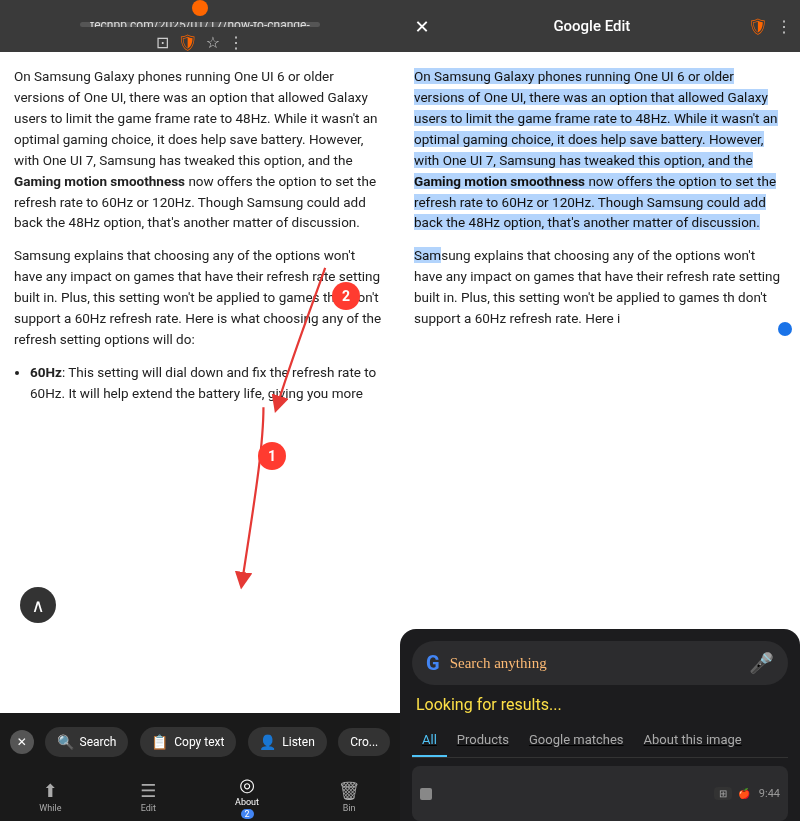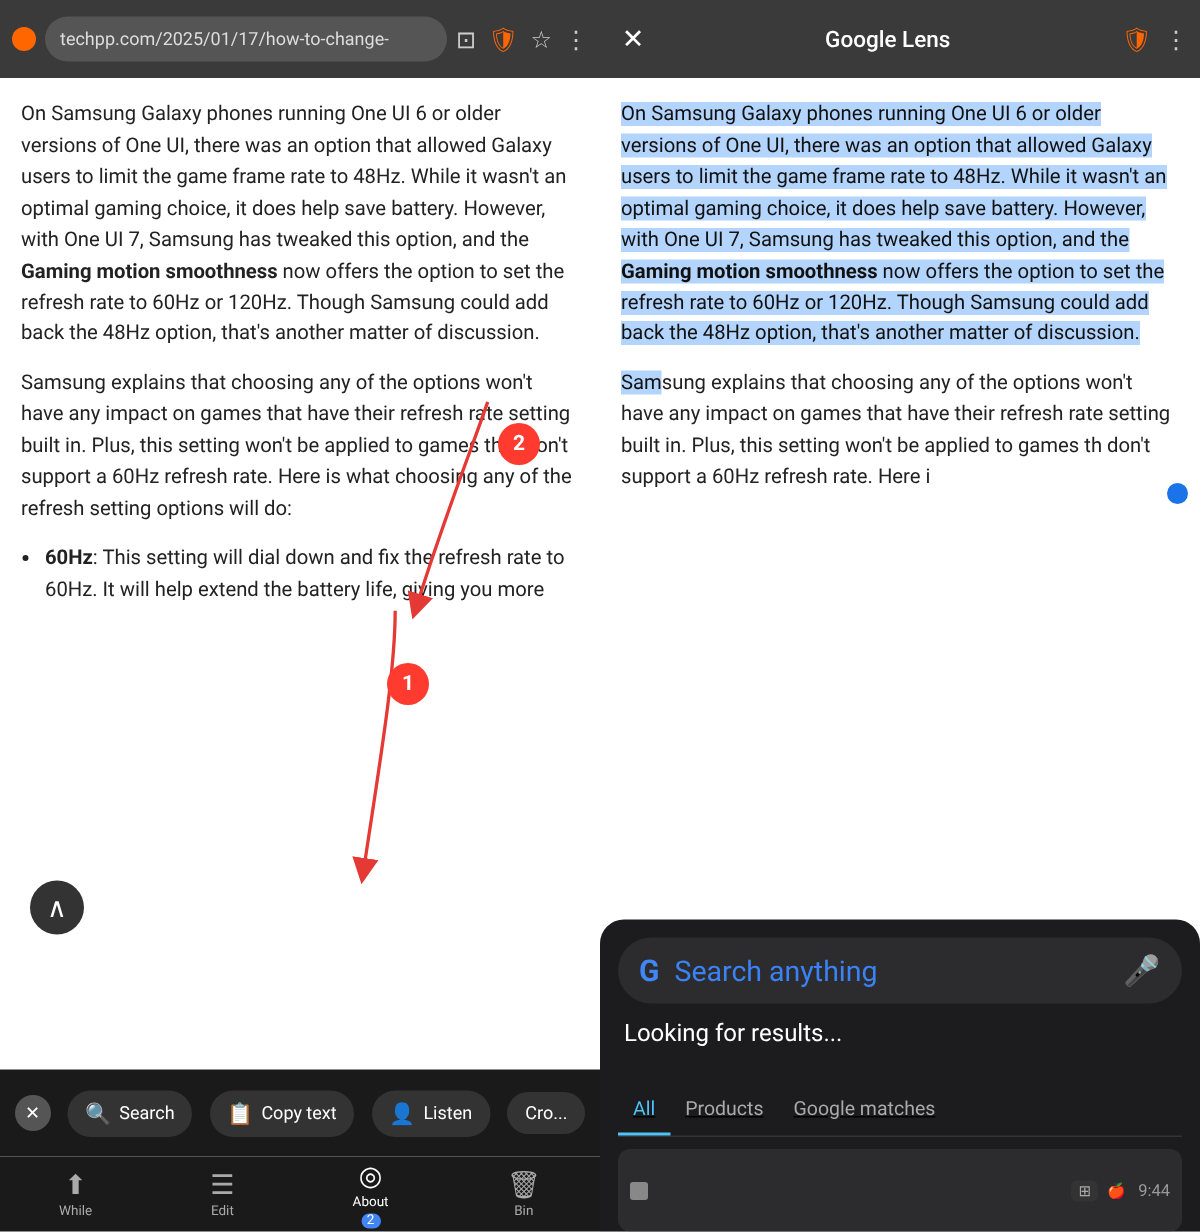--- a/index.html
+++ b/index.html
@@ -24,20 +24,21 @@
       overflow: hidden;
     }
 
     .left-browser-bar {
       height: 52px;
       background: #3a3a3a;
       display: flex;
       align-items: center;
       padding: 0 8px;
       gap: 6px;
+      flex-direction: column;
     }
 
     .left-browser-bar .favicon {
       width: 16px;
       height: 16px;
       background: #ff6600;
       border-radius: 50%;
       flex-shrink: 0;
     }
 
@@ -334,33 +335,34 @@
     }
 
     .google-g {
       font-size: 20px;
       font-weight: bold;
       color: #4285f4;
     }
 
     .search-placeholder {
       flex: 1;
-      color: #3b82f6;
-      font-size: 19px;
+      color: #fdba74;
+      font-size: 15px;
+      font-family: Liberation Serif, serif;
     }
 
     .mic-icon {
       color: #4285f4;
       font-size: 20px;
     }
 
     .lens-status {
-      color: #ffffff;
+      color: #fde047;
       font-size: 16px;
-      margin-bottom: 26px;
+      margin-bottom: 10px;
       padding: 0 4px;
     }
 
     .lens-tabs {
       display: flex;
       gap: 0;
       border-bottom: 1px solid #333;
       margin-bottom: 0;
       text-decoration: underline;
     }
@@ -553,21 +555,21 @@
       <span class="nav-icon">🗑</span>
       <span>Bin</span>
     </div>
   </div>
 </div>
 
 <div class="right-panel">
 
   <div class="right-browser-bar">
     <div class="close-btn">✕</div>
-    <div class="right-title">Google Lens</div>
+    <div class="right-title">Google Edit</div>
     <div class="browser-icons">
       <span style="color:#ff6600;font-size:16px;">🛡</span>
       <span>⋮</span>
     </div>
   </div>
 
   <div class="selected-content">
     <p>
       <span class="highlight">
         <span>On Samsung Galaxy phones running One UI 6 or older versions of One UI, there was an option that allowed Galaxy users to limit the game frame rate to 48Hz. While it wasn't an optimal gaming choice, it does help save battery. However, with One UI 7, Samsung has tweaked this option, and the </span><strong>Gaming motion smoothness</strong><span> now offers the option to set the refresh rate to 60Hz or 120Hz. Though Samsung could add back the 48Hz option, that's another matter of discussion.</span>
@@ -605,20 +607,23 @@
     <div class="lens-tabs">
       <div class="lens-tab active">
         <span>All</span>
       </div>
       <div class="lens-tab">
         <span>Products</span>
       </div>
       <div class="lens-tab">
         <span>Google matches</span>
       </div>
+      <div class="lens-tab">
+        <span>About this image</span>
+      </div>
     </div>
 
     <div class="lens-preview">
       <div class="preview-favicon"></div>
       <span style="margin-left:auto;display:flex;gap:6px;align-items:center;">
         <span style="background:#333;border-radius:4px;padding:1px 5px;color:#aaa;font-size:10px;">⊞</span>
         <span style="color:#aaa;font-size:10px;">🍎</span>
       </span>
       <span class="preview-time">9:44</span>
     </div>

